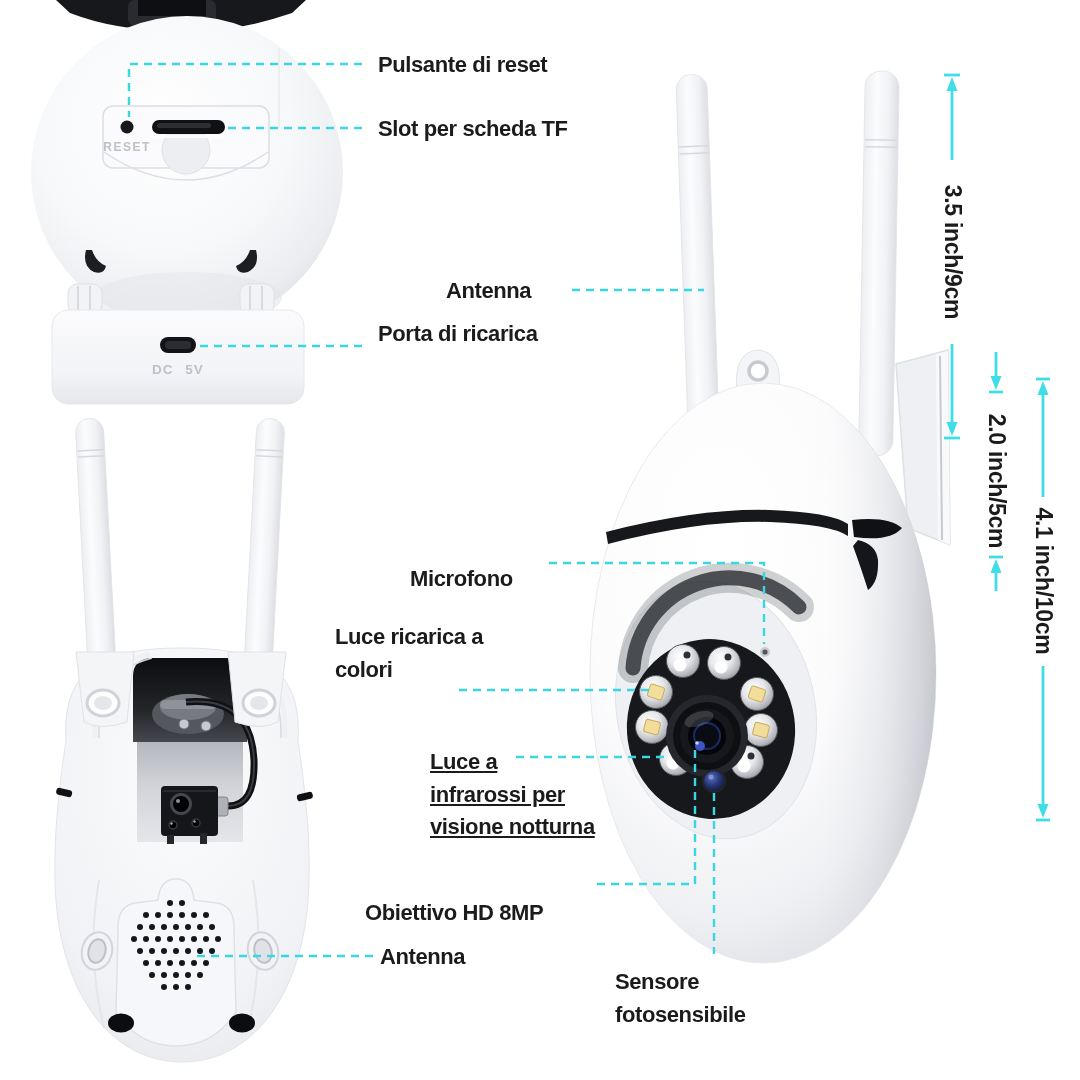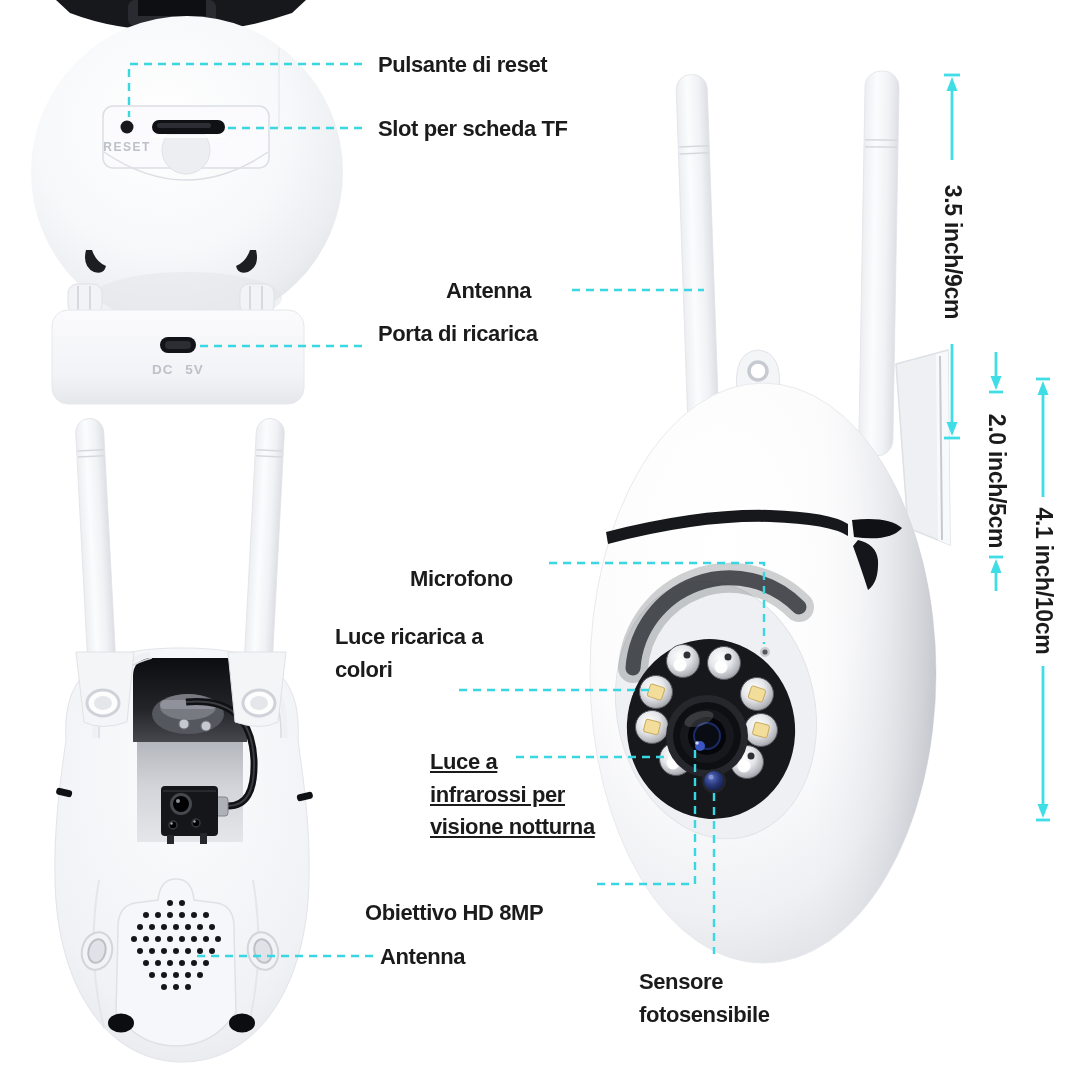--- a/index.html
+++ b/index.html
@@ -391,21 +391,21 @@
 <div class="lbl" style="left:335px;top:620px;">
   <div>Luce ricarica a</div>
   <div>colori</div>
 </div>
 <div class="lbl lbl3" style="left:430px;top:746px;">
   <div>Luce a</div>
   <div>infrarossi per</div>
   <div>visione notturna</div>
 </div>
 <div class="lbl" style="left:365px;top:868px;margin-top:28px;">Obiettivo HD 8MP</div>
-<div class="lbl" style="left:615px;top:965px;margin-left:24px;">
+<div class="lbl" style="left:615px;top:965px;">
   <div>Sensore</div>
   <div>fotosensibile</div>
 </div>
 <div class="lbl" style="left:380px;top:940px;">Antenna</div>
 
 <div class="dimlabel" style="left:952px;top:252px;">3.5 inch/9cm</div>
 <div class="dimlabel" style="left:996px;top:481px;">2.0 inch/5cm</div>
 <div class="dimlabel" style="left:1043px;top:581px;">4.1 inch/10cm</div>
 
 </div>

